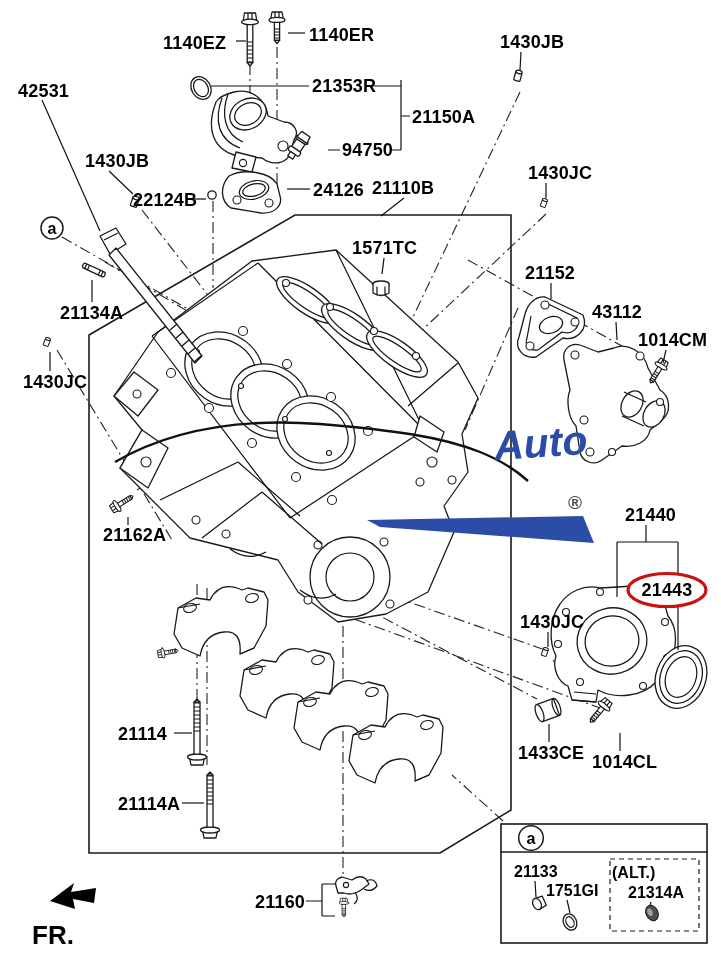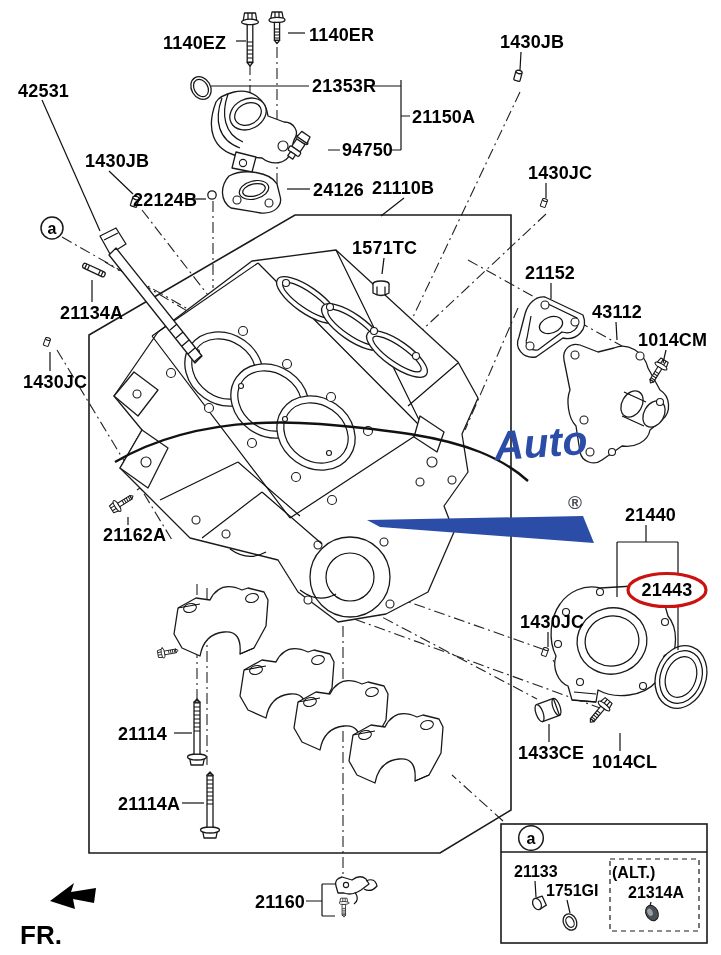--- a/index.html
+++ b/index.html
@@ -13,21 +13,21 @@
   .lbl{font-size:18px;font-weight:700;fill:#000000;letter-spacing:0.2px;}
   .lblS{font-size:16px;font-weight:700;fill:#000000;}
   .hole{fill:#ffffff;stroke:#1a1a1a;stroke-width:1.1;}
   .wm{position:absolute;left:126px;top:429px;z-index:2;font-style:italic;font-weight:bold;
       font-size:84px;line-height:1;letter-spacing:-4px;white-space:nowrap;}
   .wm .blue{color:#2b4da8;}
   .wm .dark{color:#3b3f45;}
   .wm-auto{position:absolute;left:494px;top:423px;z-index:2;font-style:italic;font-weight:bold;
       font-size:41px;color:#2b4da8;transform:rotate(-4deg);line-height:1;}
   .wm-reg{position:absolute;left:568px;top:492px;z-index:2;font-size:19px;color:#4a4e54;font-weight:bold;}
-  .fr{position:absolute;left:20px;top:920px;z-index:2;font-size:26px;font-weight:800;color:#000;}
+  .fr{position:absolute;left:32px;top:920px;z-index:2;font-size:26px;font-weight:800;color:#000;}
 </style>
 </head>
 <body>
 
 <div class="page">
 
 <svg width="721" height="955" viewBox="0 0 721 955">
 
   <polygon points="295,215 511,215 511,810 440,853 89,853 89,335" fill="none" stroke="#1a1a1a" stroke-width="1.6"></polygon>
 

